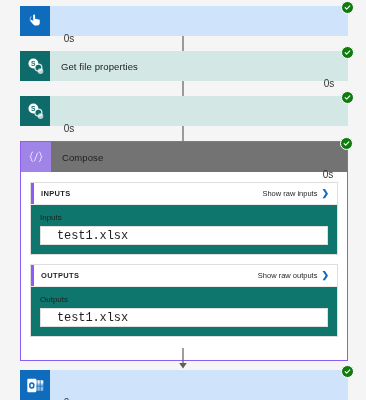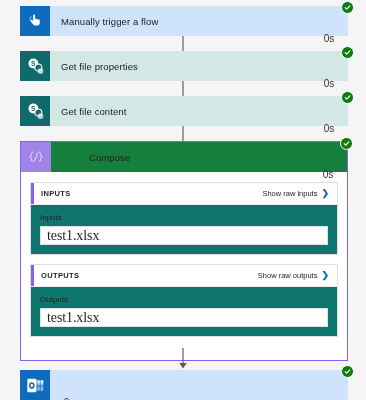--- a/index.html
+++ b/index.html
@@ -96,21 +96,21 @@
   
   .card.ol .card-header { background: #cfe4fa; }
   .card.ol .card-icon   { background: #0f6cbd; }
   .card.ol .card-duration { background: #bdd9f6; }
 
   
   .card.compose {
     border: 1px solid #8b5cf6;
     background: #ffffff;
   }
-  .card.compose .card-header { background: #15803d; gap: 27px; }
+  .card.compose .card-header { background: #737373; }
   .card.compose .card-icon   { background: #a084e8; }
   .card.compose .card-duration { background: #d6c8f7; }
 
   
   .card-body {
     padding: 10px 9px 12px 9px;
     background: #ffffff;
   }
   .section {
     border: 1px solid #e1dfdd;
@@ -166,23 +166,23 @@
     font-size: 8px;
     color: #201f1e;
     margin-bottom: 4px;
   }
   .field-value {
     border: 1px solid #e1dfdd;
     background: #ffffff;
     height: 17px;
     display: flex;
     align-items: center;
-    padding-left: 6px;
-    font-family: Liberation Serif, serif;
-    font-size: 14px;
+    padding-left: 16px;
+    font-family: Liberation Mono, monospace;
+    font-size: 12px;
     color: #201f1e;
     letter-spacing: -.1px;
   }
 
   
   .arrow {
     position: absolute;
     left: 183px;
     width: 12px;
     margin-left: -6px;
@@ -195,21 +195,20 @@
 <div class="flow">
 
   <div class="card trigger" style="top:6px;">
     <div class="card-header">
       <div class="card-icon">
         <svg width="17" height="17" viewBox="0 0 24 24" aria-hidden="true">
           <path fill="#ffffff" d="M10.1 2.2c-.8 0-1.4.7-1.4 1.5v7.6l-1.3-1.1c-.6-.5-1.5-.5-2 .1-.5.6-.5 1.4 0 1.9l3.9 4.4c.5.6 1.2.9 2 .9h3.6c1.7 0 3.1-1.4 3.1-3.1v-4c0-.7-.6-1.3-1.3-1.3-.4 0-.7.2-1 .4-.1-.6-.6-1.1-1.3-1.1-.4 0-.8.2-1 .5-.2-.5-.7-.8-1.2-.8-.3 0-.6.1-.8.3V3.7c0-.8-.6-1.5-1.3-1.5z"></path>
           <path fill="#ffffff" opacity=".55" d="M6.2 4.9c-.3-.3-.8-.3-1.1 0-1.9 1.9-1.9 5 0 6.9.3.3.8.3 1.1 0 .3-.3.3-.8 0-1.1-1.3-1.3-1.3-3.4 0-4.7.3-.3.3-.8 0-1.1z"></path>
         </svg>
       </div>
-      <div class="card-title">Manually trigger a flow</div>
       <div class="card-duration">0s</div>
       <div class="status-badge">
         <svg width="7" height="7" viewBox="0 0 12 12">
           <path d="M2 6.2 L4.6 8.8 L10 3.2" stroke="#ffffff" stroke-width="1.9" fill="none" stroke-linecap="round" stroke-linejoin="round"></path>
         </svg>
       </div>
     </div>
   </div>
 
   <div class="arrow" style="top:36px;">
@@ -251,21 +250,20 @@
     <div class="card-header">
       <div class="card-icon">
         <svg width="19" height="19" viewBox="0 0 24 24" aria-hidden="true">
           <circle cx="9.3" cy="8.2" r="6.2" fill="#ffffff"></circle>
           <text x="9.3" y="11.4" font-family="Liberation Sans, sans-serif" font-size="8.6" font-weight="bold" fill="#0f6b69" text-anchor="middle">S</text>
           <circle cx="15.6" cy="13.3" r="5.2" fill="#ffffff" opacity=".85"></circle>
           <circle cx="15.6" cy="13.3" r="3.6" fill="#0f6b69"></circle>
           <circle cx="18.3" cy="17.8" r="3.6" fill="#ffffff" opacity=".7"></circle>
         </svg>
       </div>
-      <div class="card-title">Get file content</div>
       <div class="card-duration">0s</div>
       <div class="status-badge">
         <svg width="7" height="7" viewBox="0 0 12 12">
           <path d="M2 6.2 L4.6 8.8 L10 3.2" stroke="#ffffff" stroke-width="1.9" fill="none" stroke-linecap="round" stroke-linejoin="round"></path>
         </svg>
       </div>
     </div>
   </div>
 
   <div class="arrow" style="top:126px;">

